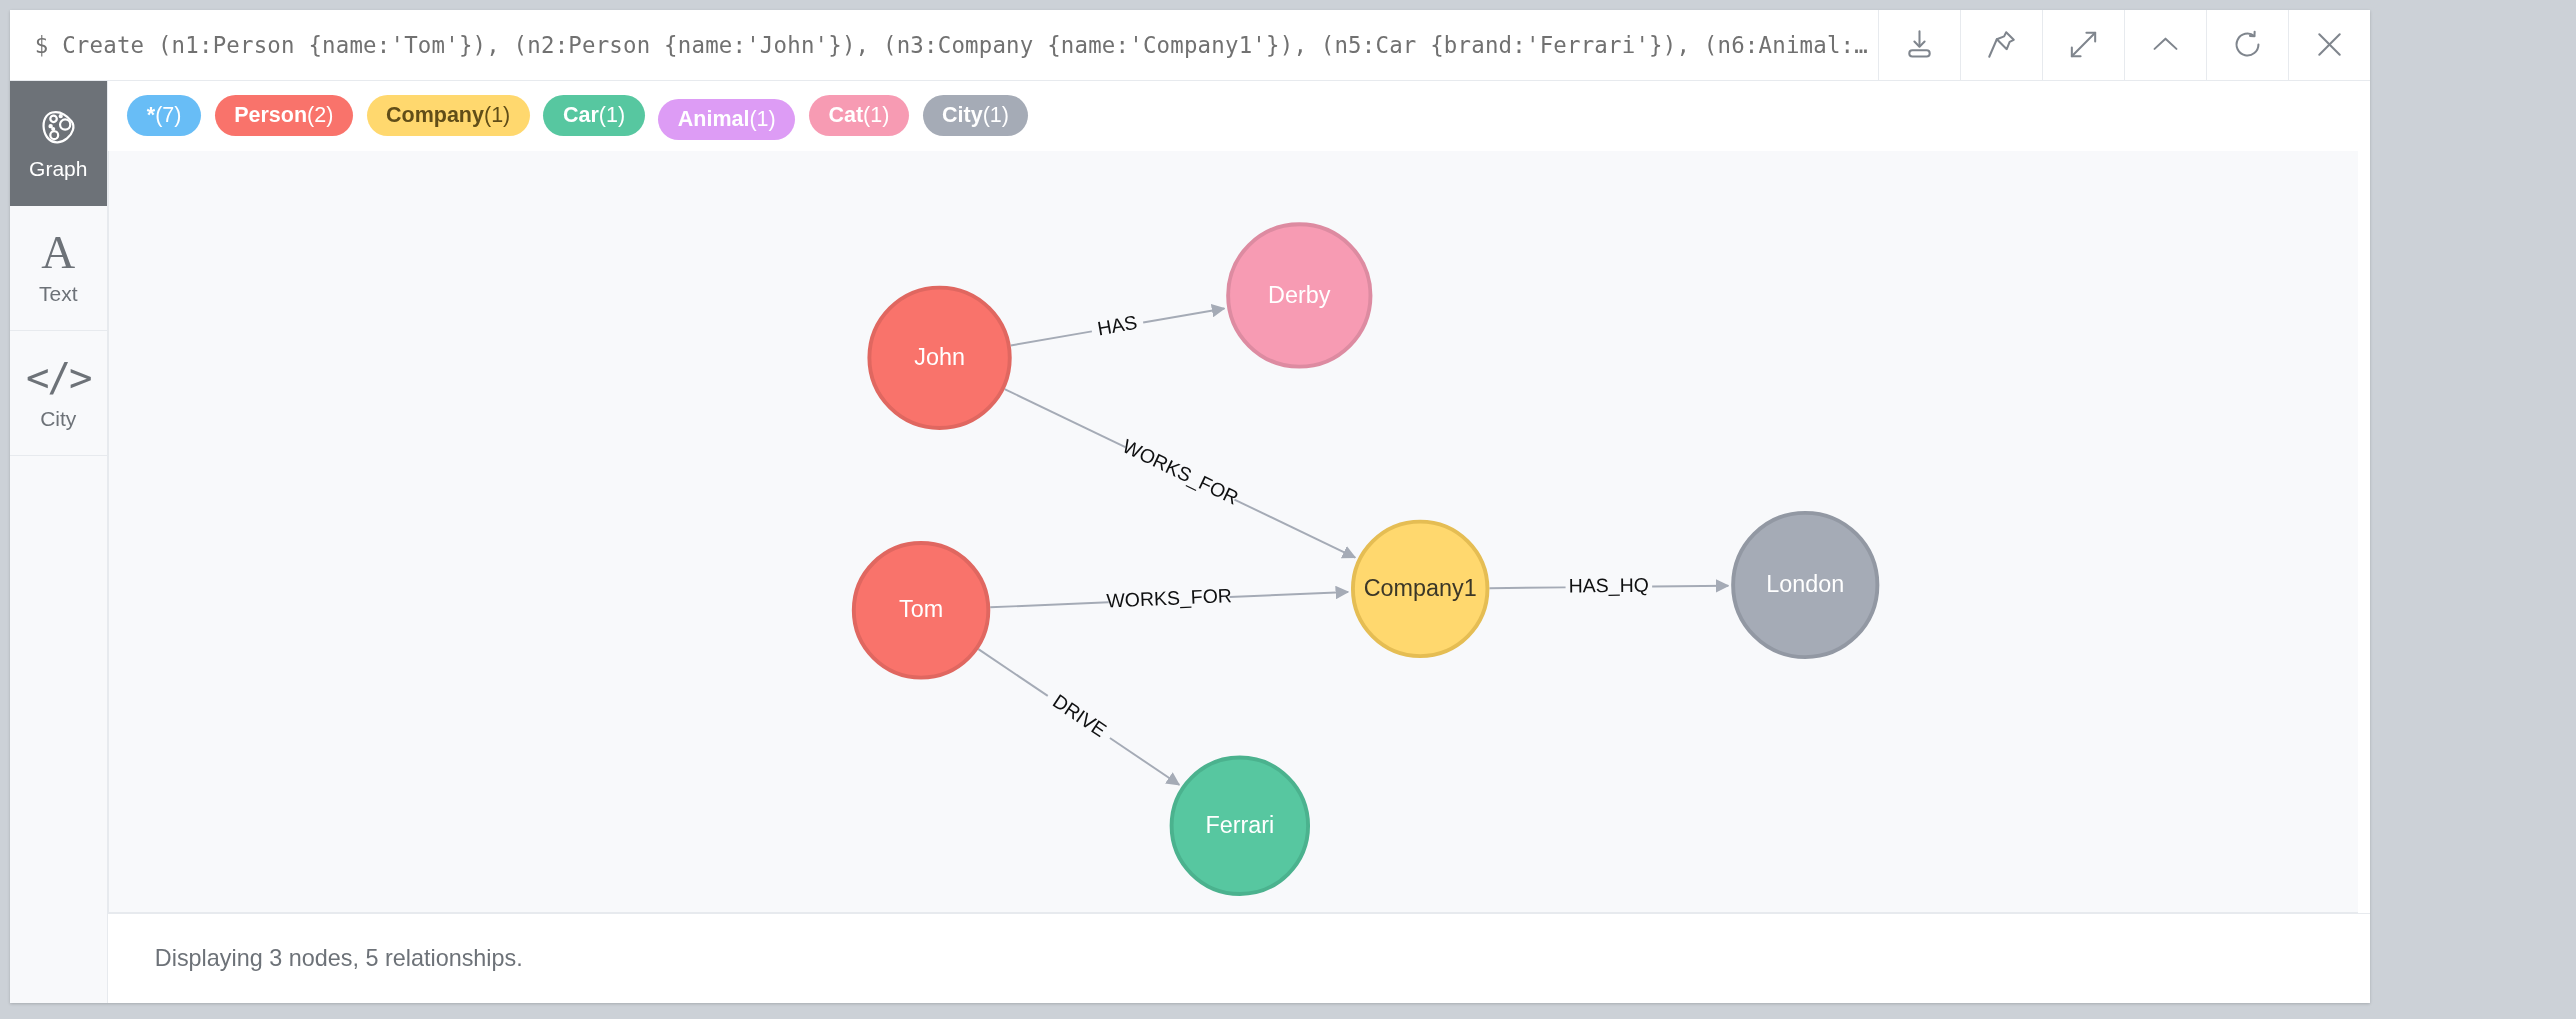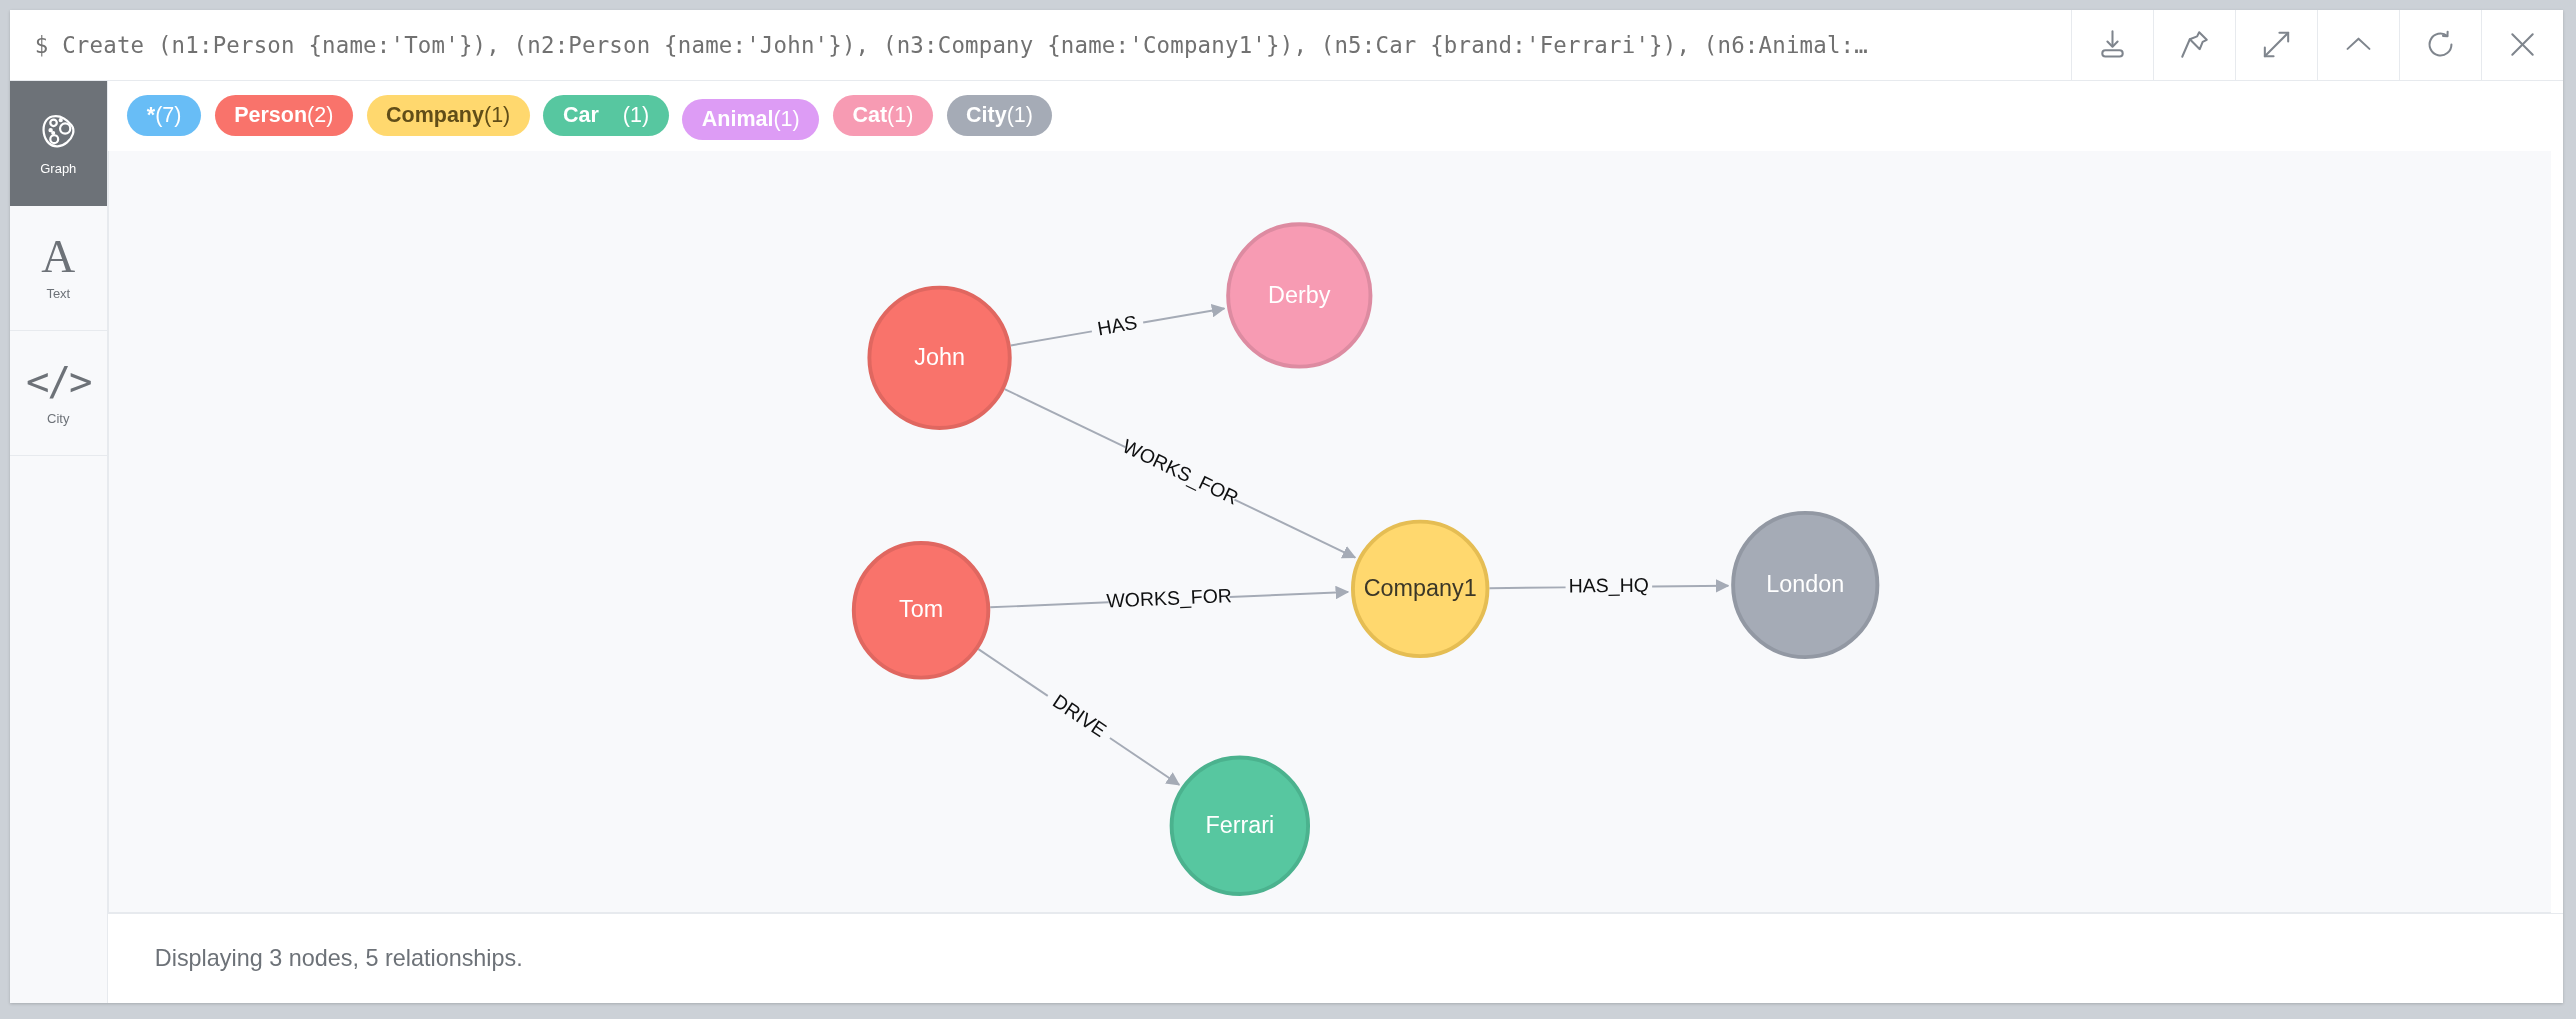--- a/index.html
+++ b/index.html
@@ -6,21 +6,21 @@
   * { box-sizing: border-box; margin: 0; padding: 0; }
   html, body {
     width: 2576px; height: 1020px;
     background: #ccd1d7;
     font-family: "Liberation Sans", sans-serif;
     overflow: hidden;
   }
   .frame {
     position: absolute;
     left: 9.8px; top: 9.8px;
-    width: 2553px; height: 993px;
+    width: 2360px; height: 993px;
     background: #c4b5fd;
     box-shadow: 0 1px 2.9px rgba(0,0,0,0.18);
     display: flex; flex-direction: column;
   }
 
   
   .querybar {
     height: 70px;
     display: flex; align-items: stretch;
     background: #ffffff;
@@ -67,21 +67,21 @@
     height: 125px;
     flex: 0 0 125px;
     display: flex; flex-direction: column;
     align-items: center; justify-content: center;
     gap: 8.8px;
     color: #6d7278;
     cursor: pointer;
     border-bottom: 1px solid #e7eaee;
     user-select: none;
   }
-  .view-item .vlabel { font-size: 13px; line-height: 1; }
+  .view-item .vlabel { font-size: 21px; line-height: 1; }
   .view-item.active { background: #6d7278; color: #ffffff; border-bottom-color:#6d7278; }
   .view-item .glyph { height: 43px; display:flex; align-items:center; justify-content:center; }
   .view-item .code-glyph { font-size: 39px; font-weight: 400; line-height: 1;
       font-family:"DejaVu Sans Mono","Liberation Mono",monospace; letter-spacing:-2px;}
   .view-item .text-glyph { font-family:"Liberation Serif", serif; font-size: 47px; line-height:1; }
   .viewbar .filler { flex: 1 1 auto; border-bottom: none; }
 
   
   .panel {
     flex: 1 1 auto;
@@ -238,21 +238,21 @@
             <span class="cnt">(7)</span>
           </div>
           <div class="pill" style="background: rgb(249, 115, 107); color: rgb(255, 255, 255);">
             <span>Person</span>
             <span class="cnt">(2)</span>
           </div>
           <div class="pill" style="background: rgb(255, 216, 110); color: rgb(96, 77, 24); text-align: center;">
             <span>Company</span>
             <span class="cnt">(1)</span>
           </div>
-          <div class="pill" style="background: rgb(87, 199, 160); color: rgb(255, 255, 255); gap: 24px;">
+          <div class="pill" style="background: rgb(87, 199, 160); color: rgb(255, 255, 255);">
             <span>Car</span>
             <span class="cnt">(1)</span>
           </div>
           <div class="pill" style="background: rgb(221, 156, 245); color: rgb(255, 255, 255); margin-top: 8px;">
             <span>Animal</span>
             <span class="cnt">(1)</span>
           </div>
           <div class="pill" style="background: rgb(247, 155, 179); color: rgb(255, 255, 255); align-items: center;">
             <span>Cat</span>
             <span class="cnt">(1)</span>

